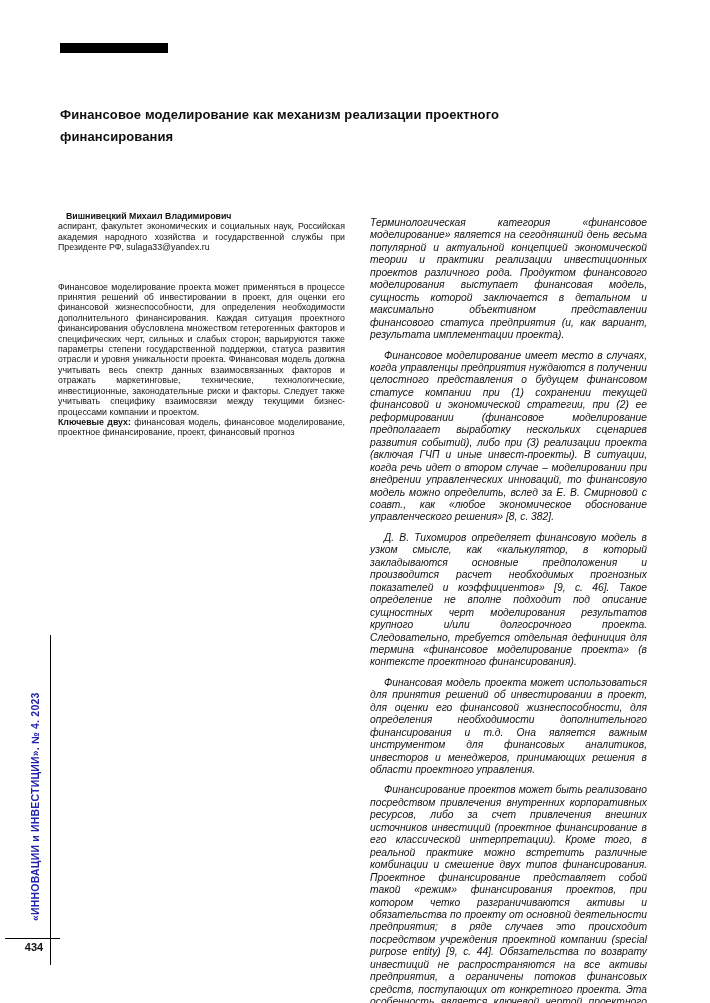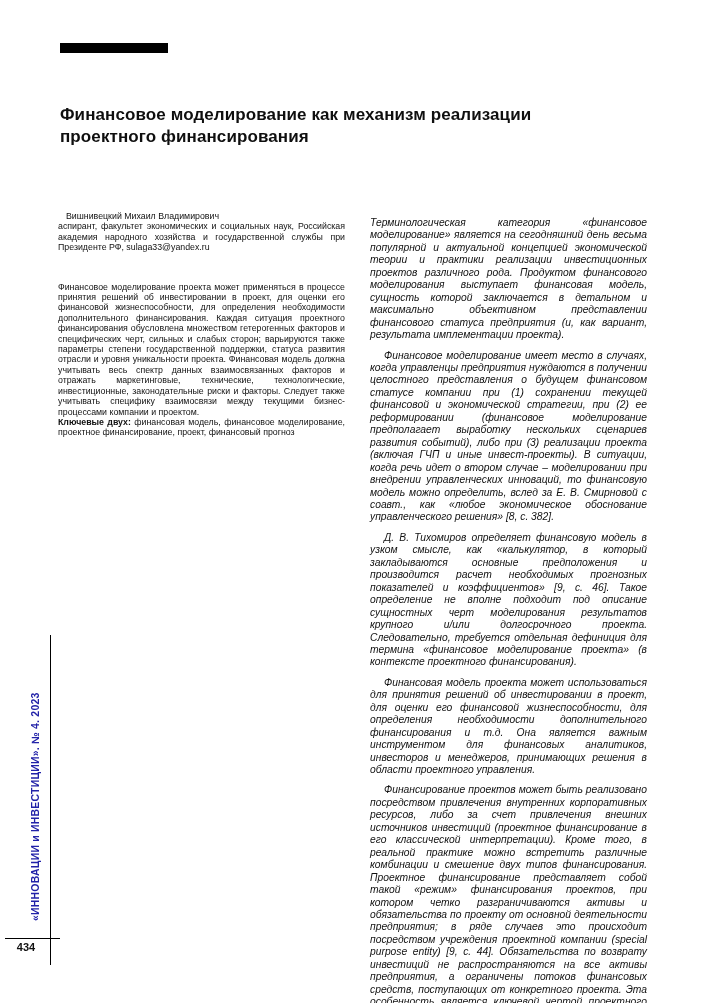--- a/index.html
+++ b/index.html
@@ -12,30 +12,30 @@
     color:#111111;
     overflow:hidden;
   }
   .black-bar {
     position:absolute; left:60px; top:43px;
     width:108px; height:10px;
     background:#000000;
   }
   .article-title {
     position:absolute; left:60px; top:104px; width:545px;
-    font-size:17px; line-height:22px; font-weight:bold;
+    font-size:13px; line-height:22px; font-weight:bold;
     color:#0f0f0f; letter-spacing:0.1px;
     margin:0;
   }
   .left-col {
     position:absolute; left:58px; top:211px; width:287px;
     font-size:8.8px; line-height:10.4px;
     text-align:justify;
   }
-  .author-name { font-weight:normal;padding-left:8px; }
+  .author-name { font-weight:bold;padding-left:8px; }
   .abstract-block { margin-top:29px; }
   .keywords-label { font-weight:bold; }
   .right-col {
     position:absolute; left:362px; top:209px; width:293px;
     font-size:10.3px; line-height:12.45px;
     text-align:justify;
   }
   .right-col p { margin:8px; padding:0; text-indent:14px;font-style:italic; }
   .right-col p.no-indent { text-indent:0; }
   .sidebar-journal {
@@ -48,21 +48,21 @@
   }
   .sidebar-vrule {
     position:absolute; left:50px; top:635px;
     width:1px; height:330px; background:#000000;
   }
   .footer-hrule {
     position:absolute; left:5px; top:938px;
     width:55px; height:1px; background:#000000;
   }
   .page-number {
-    position:absolute; left:4px; top:941px; width:44px;
+    position:absolute; left:12px; top:941px; width:44px;
     text-align:center;
     font-size:11px; font-weight:bold; color:#111111;
   }
 </style>
 </head>
 <body>
 
 <div class="page">
 
   <div class="black-bar"></div>

